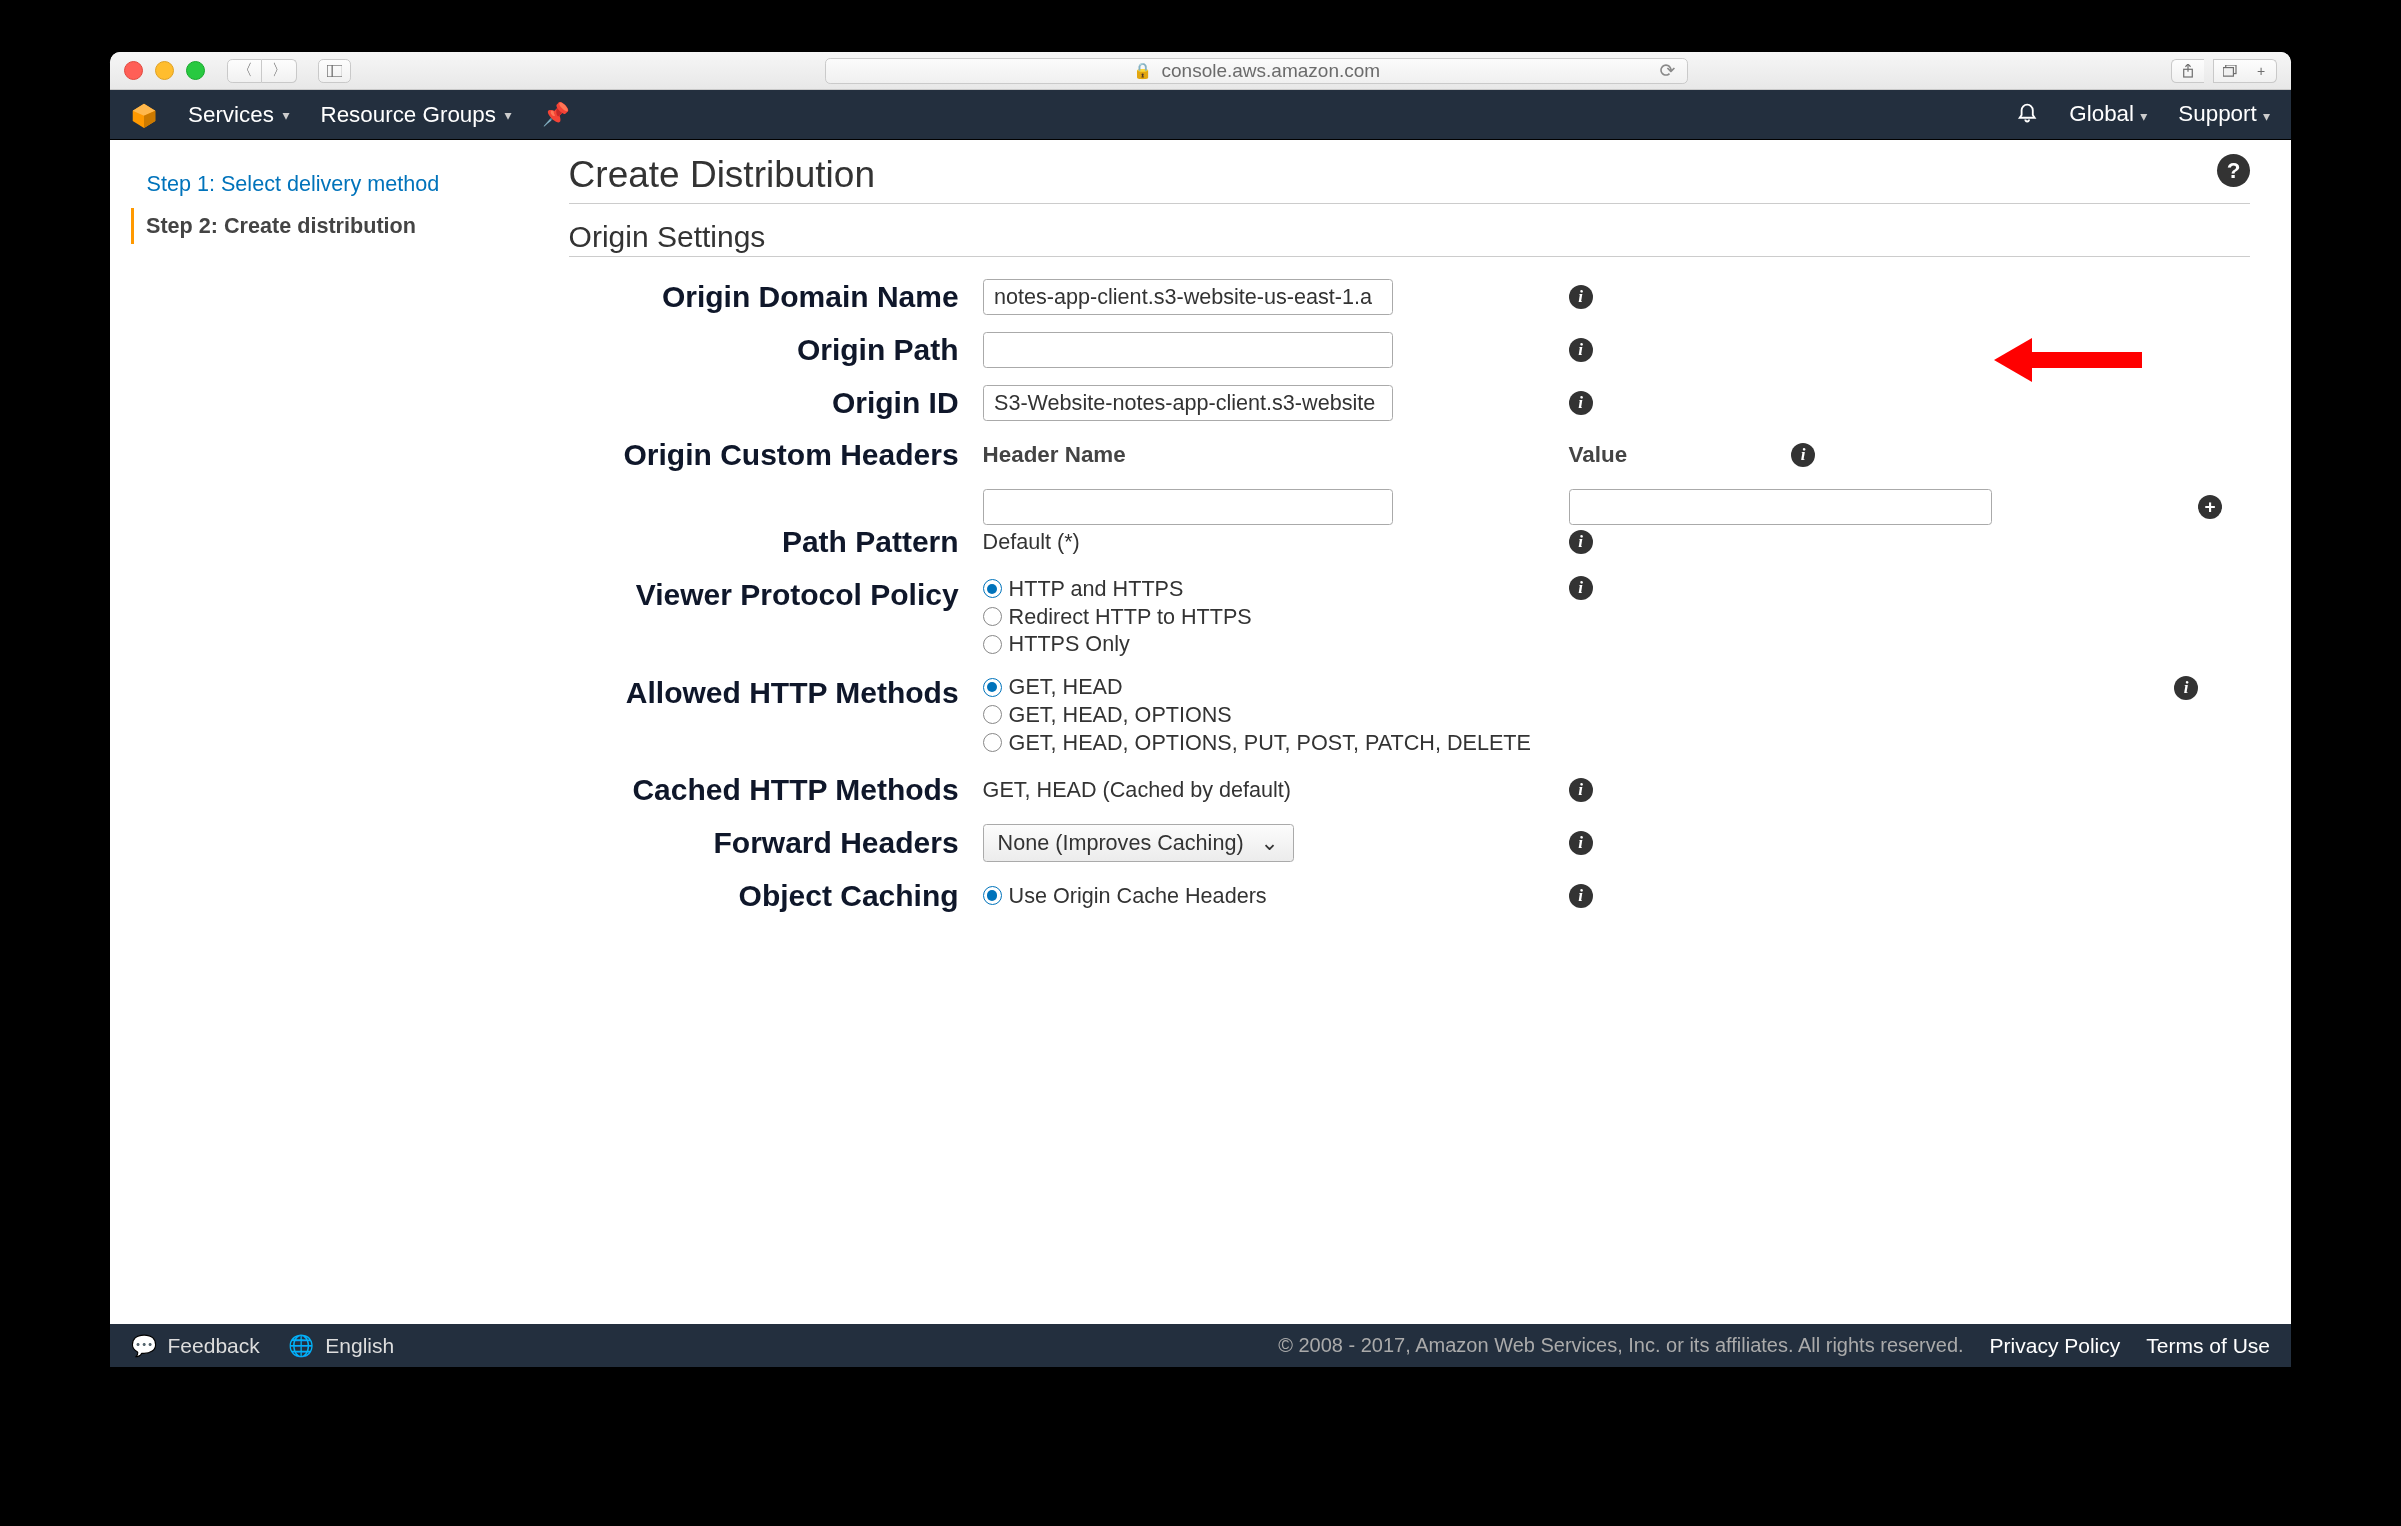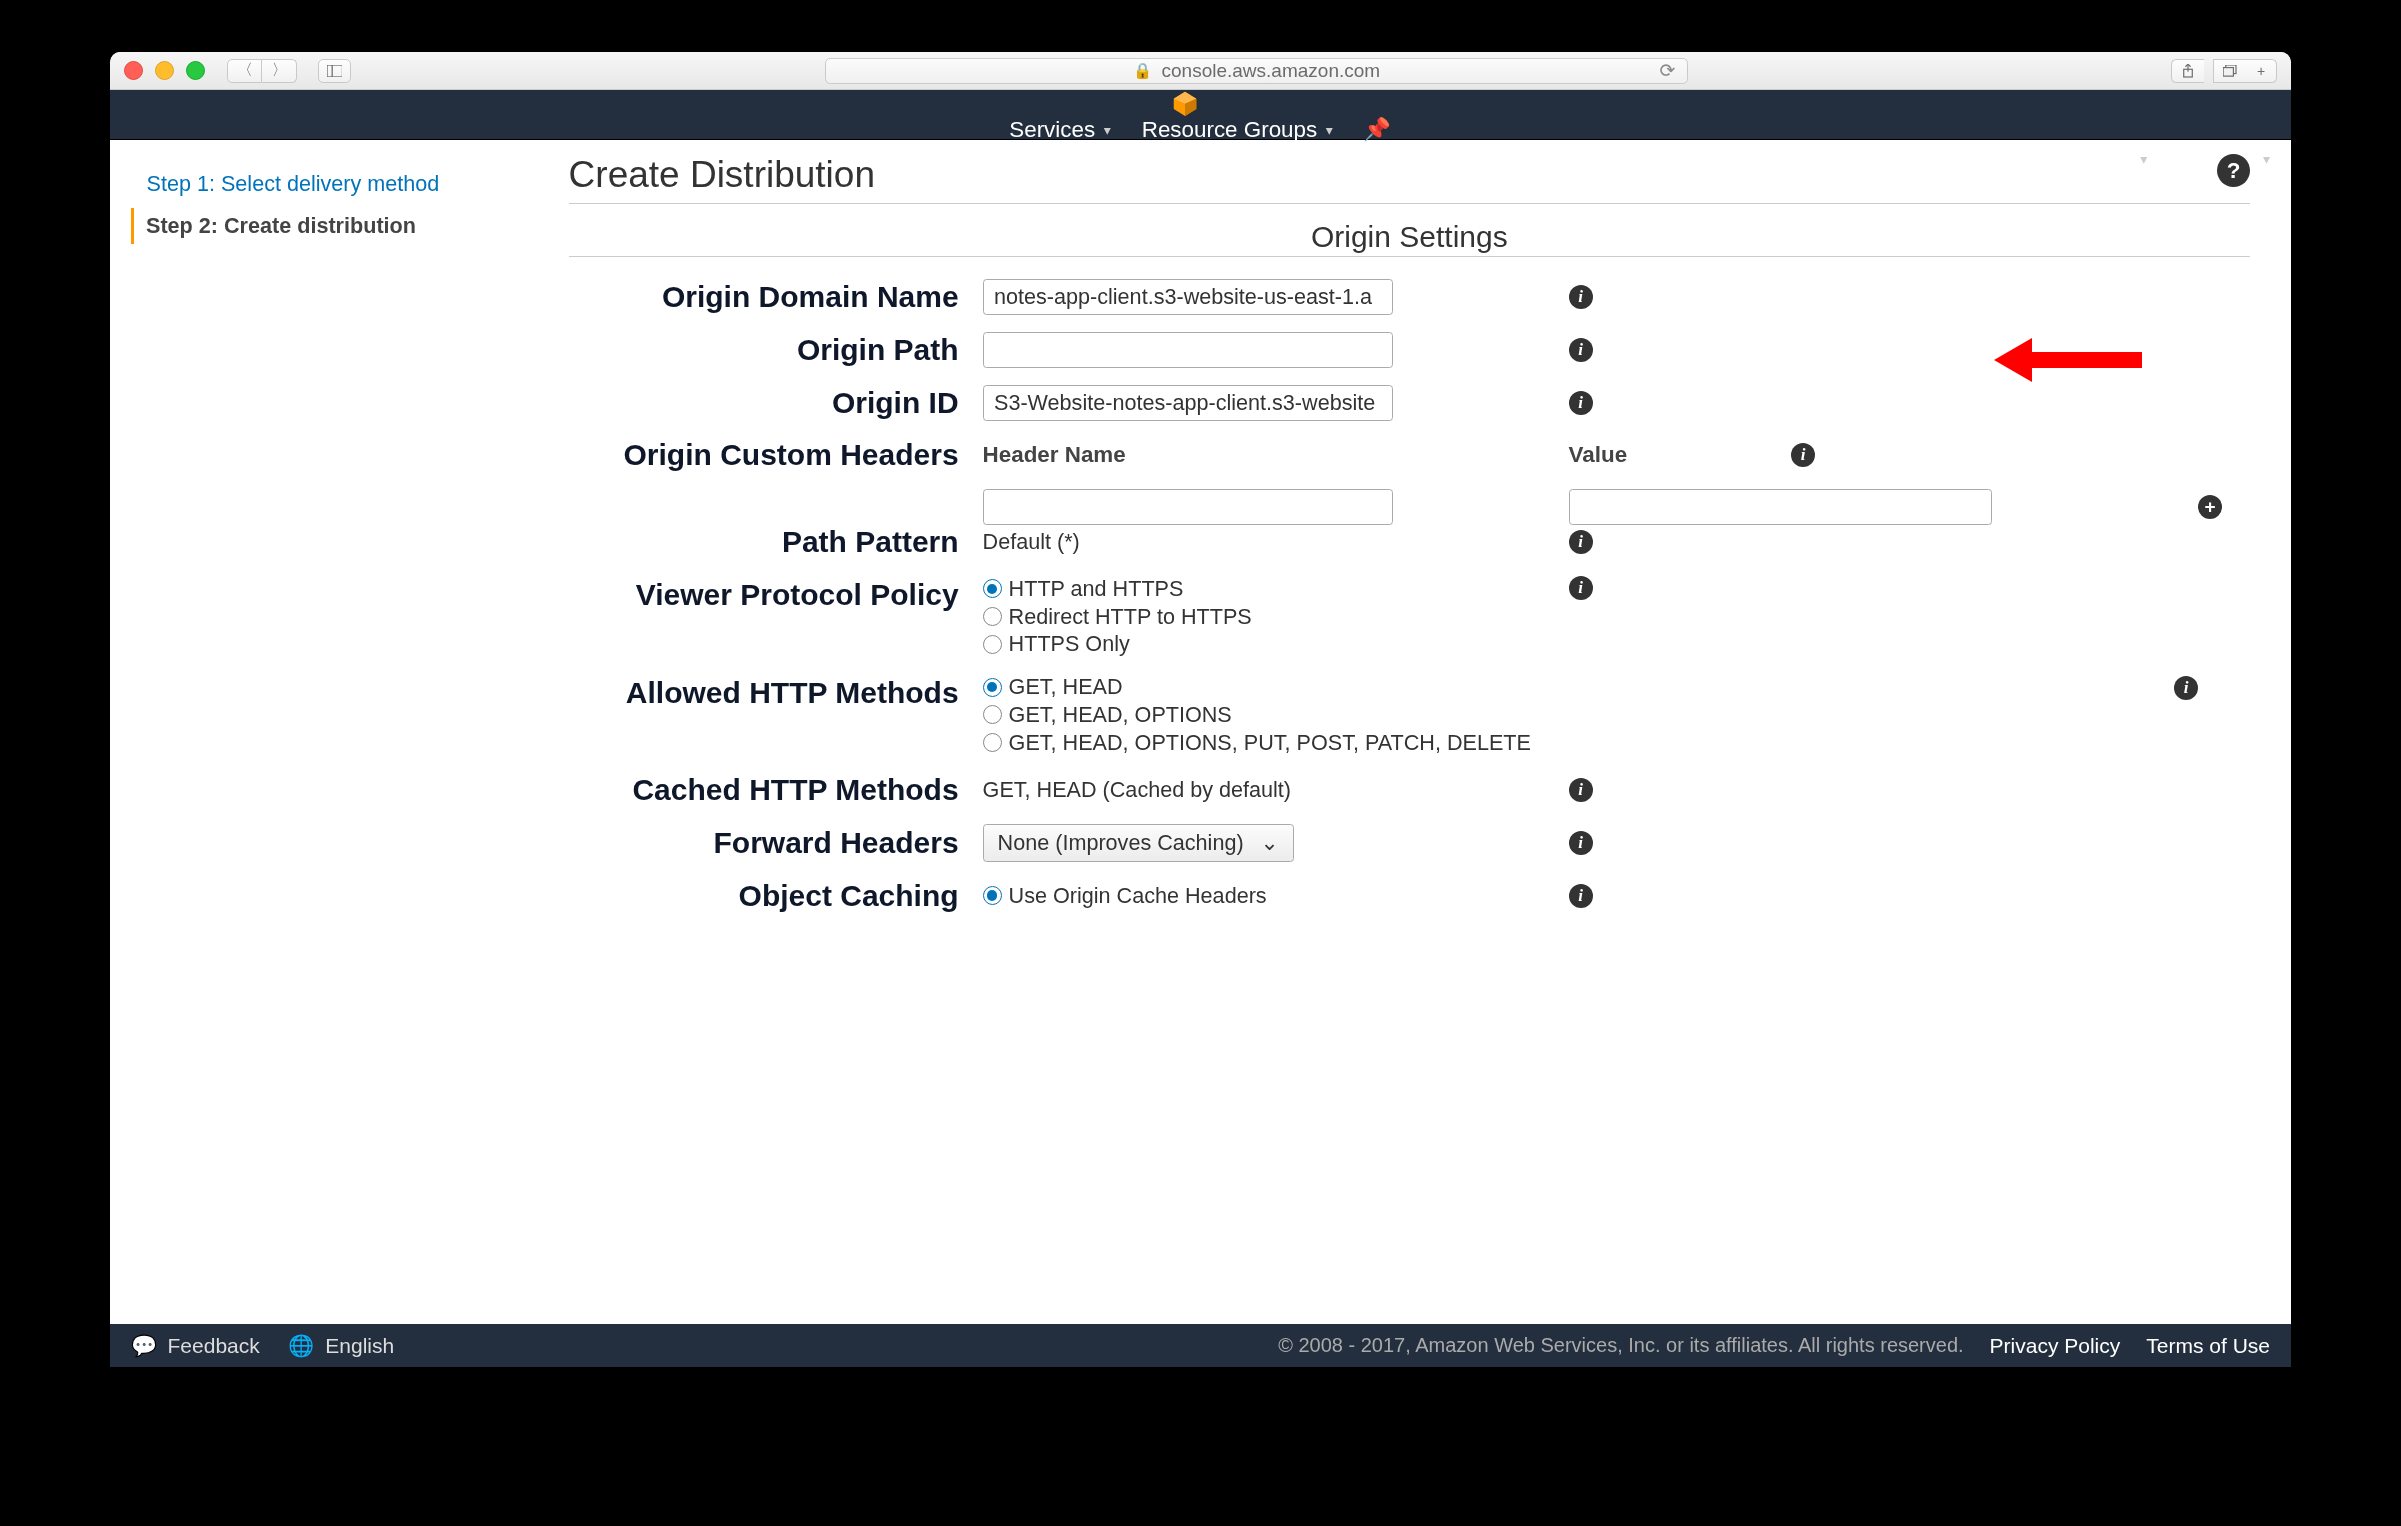--- a/index.html
+++ b/index.html
@@ -15,37 +15,37 @@
 .nav-btn { width:35px; height:24px; background:linear-gradient(#fdfdfd,#f1f1f1); border:0.9px solid #c9c9c9; display:flex;align-items:center;justify-content:center; color:#6e6e6e;font-size:15.5px;}
 .nav-btn:first-child{border-radius:5.2px 0 0 5.2px;}
 .nav-btn:last-child{border-radius:0 5.2px 5.2px 0; border-left:none;}
 .panel-btn{ width:33px;height:24px;border:0.9px solid #c9c9c9;border-radius:5.2px;background:linear-gradient(#fdfdfd,#f1f1f1);margin-left:8.6px; display:flex;align-items:center;justify-content:center;color:#6e6e6e;}
 .addr-wrap{flex:1; display:flex; justify-content:center;}
 .addr { width: 863px; height:26px; background:linear-gradient(#fbfbfb,#f0f0f0); border:0.9px solid #cacaca; border-radius:5.2px; display:flex; align-items:center; justify-content:center; gap:8.6px; color:#6b6b6b; font-size:19px; position:relative;}
 .addr .lock{font-size:15.5px;}
 .addr .reload{position:absolute; right:12px; color:#8a8a8a;}
 .right-btns{display:flex;gap:0;}
 .plus-tab{width:31px;height:24px;border:0.9px solid #c9c9c9;border-left:none;border-radius:0 5.2px 5.2px 0;background:linear-gradient(#fdfdfd,#f1f1f1);display:flex;align-items:center;justify-content:center;color:#6e6e6e;margin-left:0;}
-.aws-bar{height:50px;background:#232f3e;display:flex;align-items:center;padding:0 21px; color:#fff;border-bottom:0.9px solid #000;flex-direction:column;}
+.aws-bar{height:50px;background:#232f3e;display:flex;align-items:center;padding:0 21px; color:#fff;border-bottom:0.9px solid #000;}
 .aws-logo{width:26px;height:26px;margin-right:31px;display:flex;align-items:center;justify-content:center;}
 .aws-logo svg{display:block;}
 .aws-menu{display:flex;gap:31px;align-items:center;font-size:22.4px;font-weight:500;}
 .aws-menu span{display:flex;align-items:center;gap:8.6px;cursor:pointer;}
 .caret{font-size:14px;color:#ccc;}
 .aws-right{margin-left:auto;display:flex;align-items:center;gap:31px;font-size:22.4px;}
 .bell{font-size:22.4px;}
 .content{display:flex;height:calc(100% - 38px - 50px - 43px);}
 .sidebar{width:450px;padding:26px 21px;}
 .step{font-size:21.6px;padding:5.2px 0 5.2px 15.5px;margin-bottom:5.2px;}
 .step a{color:#0073bb;text-decoration:none;}
 .step.active{border-left:3.5px solid #ff9900;font-weight:700;padding-left:12px;color:#444;}
 .main{flex:1;padding:14px 41px 0 8.6px;overflow:hidden;position:relative;}
 .page-title{font-size:37px;font-weight:400;color:#333;padding-bottom:7px;border-bottom:0.9px solid #ccc;margin-bottom:12px;display:flex;align-items:flex-start;justify-content:space-between;}
 .help-ic{width:33px;height:33px;border-radius:50%;background:#333;color:#fff;display:flex;align-items:center;justify-content:center;font-weight:700;font-size:22.4px;}
-.section-title{font-size:30px;font-weight:400;color:#333;padding-bottom:2px;border-bottom:0.9px solid #ccc;margin-bottom:22.4px;margin-top:15.5px;text-align:center;}
+.section-title{font-size:30px;font-weight:400;color:#333;padding-bottom:2px;border-bottom:0.9px solid #ccc;margin-bottom:22.4px;margin-top:15.5px;}
 .form-grid{display:grid;grid-template-columns:414px 431px 155px 1fr 52px;align-items:center;row-gap:17px;}
 .form-label{font-size:30px;font-weight:700;color:#0f172a;text-align:right;padding-right:24px;}
 .text-input{width:410px;height:36px;border:0.9px solid #aaa;border-radius:3.5px;padding:0 10.4px;font-size:21.6px;color:#333;background:#fff;}
 .info-ic{width:24px;height:24px;border-radius:50%;background:#333;color:#fff;display:inline-flex;align-items:center;justify-content:center;font-style:italic;font-weight:700;font-size:17px;font-family:Georgia,serif;}
 .plus-ic{width:24px;height:24px;border-radius:50%;background:#333;color:#fff;display:inline-flex;align-items:center;justify-content:center;font-weight:700;font-size:19px;}
 .radio-group{display:flex;flex-direction:column;gap:1.7px;font-size:21.6px;color:#333;}
 .radio-row{display:flex;align-items:center;gap:7px;}
 .radio{width:19px;height:19px;border:1.7px solid #888;border-radius:50%;display:inline-flex;align-items:center;justify-content:center;}
 .radio.checked{border-color:#0073bb;}
 .radio.checked::after{content:"";width:10.4px;height:10.4px;border-radius:50%;background:#0073bb;}

